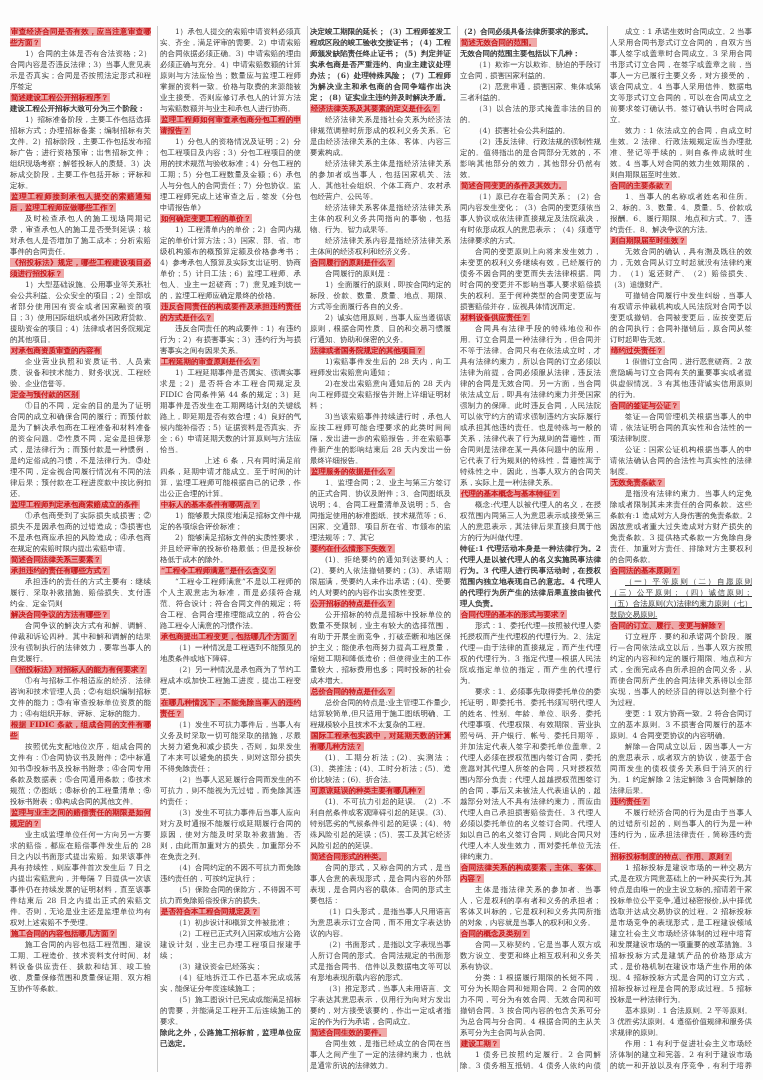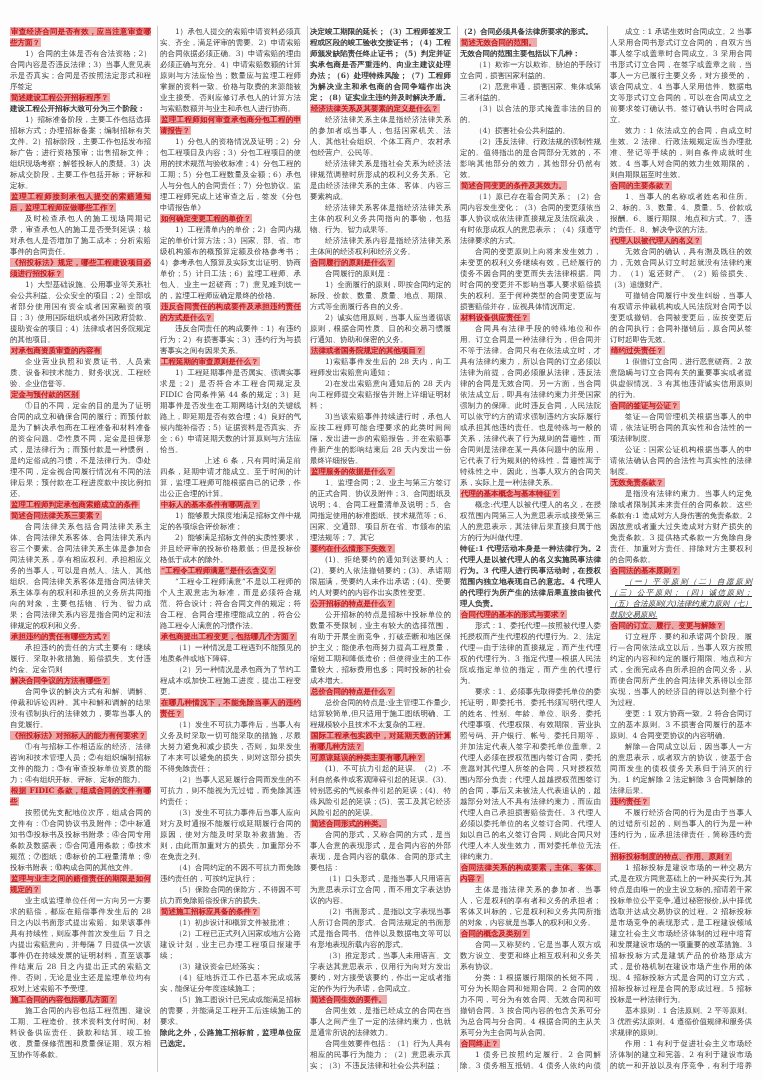--- a/index.html
+++ b/index.html
@@ -29,43 +29,43 @@
   .col:last-child { border-right:none; }
   .h {
     font-weight:bold;
     color:#c5191c;
     text-indent:0;
   }
   .h span { background:#f0a9a9; padding:0 1px; }
   .p { text-indent:2em; }
   .f { text-indent:0;font-weight:bold; }
   .x { text-indent:6em; }
-  .u { text-decoration:underline; text-underline-offset:1px;font-style:italic; }
+  .u { text-decoration:underline; text-underline-offset:1px; }
 </style>
 </head>
 <body>
 
 <div class="page">
   <div class="col">
       <div class="h"><span>审查经济合同是否有效，应当注意审查哪些方面？</span></div>
       <div class="p">1）合同的主体是否有合法资格；2）合同内容是否违反法律；3）当事人意见表示是否真实；合同是否按照法定形式和程序签定</div>
       <div class="h"><span>简述建设工程公开招标程序？</span></div>
       <div class="p f">建设工程公开招标大致可分为三个阶段：</div>
       <div class="p">1）招标准备阶段，主要工作包括选择招标方式；办理招标备案；编制招标有关文件。2）招标阶段，主要工作包括发布招标广告；进行资格预审；出售招标文件；组织现场考察；解答投标人的质疑。3）决标成交阶段，主要工作包括开标；评标和定标。</div>
       <div class="h"><span>监理工程师接到承包人提交的索赔通知后，监理工程师应做哪些工作？</span></div>
       <div class="p">及时检查承包人的施工现场同期记录，审查承包人的施工是否受到延误；核对承包人是否增加了施工成本；分析索赔事件的合同责任。</div>
       <div class="h"><span>《招投标法》规定，哪些工程建设项目必须进行招投标？</span></div>
       <div class="p">1）大型基础设施、公用事业等关系社会公共利益、公众安全的项目；2）全部或者部分使用国有资金或者国家融资的项目；3）使用国际组织或者外国政府贷款、援助资金的项目；4）法律或者国务院规定的其他项目。</div>
       <div class="h"><span>对承包商资质审查的内容有</span></div>
       <div class="p">企业营业执照和资质证书、人员素质、设备和技术能力、财务状况、工程经验、企业信誉等。</div>
       <div class="h"><span>定金与预付款的区别</span></div>
       <div class="p">①目的不同，定金的目的是为了证明合同的成立和确保合同的履行；而预付款是为了解决承包商在工程准备和材料准备的资金问题。②性质不同，定金是担保形式，是法律行为；而预付款是一种惯例，是约定俗成的习惯，不是法律行为。③处理不同，定金视合同履行情况有不同的法律后果；预付款在工程进度款中按比例扣还。</div>
       <div class="h"><span>监理工程师判定承包商索赔成立的条件</span></div>
+      <div class="p">①承包商受到了实际损失或损害；②损失不是因承包商的过错造成；③损害也不是承包商应承担的风险造成；④承包商在规定的索赔时限内提出索赔申请。</div>
       <div class="h"><span>简述合同法律关系三要素？</span></div>
-      <div class="p">合同法律关系包括合同法律关系主体、合同法律关系客体、合同法律关系内容三个要素。合同法律关系主体是参加合同法律关系，享有相应权利、承担相应义务的当事人，可以是自然人、法人、其他组织。合同法律关系客体是指合同法律关系主体享有的权利和承担的义务所共同指向的对象，主要包括物、行为、智力成果；合同法律关系内容是指合同约定和法律规定的权利和义务。</div>
       <div class="h"><span>承担违约的责任有哪些方式？</span></div>
       <div class="p">承担违约的责任的方式主要有：继续履行、采取补救措施、赔偿损失、支付违约金、定金罚则</div>
       <div class="h"><span>解决合同争议的方法有哪些？</span></div>
       <div class="p">合同争议的解决方式有和解、调解、仲裁和诉讼四种。其中和解和调解的结果没有强制执行的法律效力，要靠当事人的自觉履行。</div>
       <div class="h"><span>《招投标法》对招标人的能力有何要求？</span></div>
       <div class="p">①有与招标工作相适应的经济、法律咨询和技术管理人员；②有组织编制招标文件的能力；③有审查投标单位资质的能力；④有组织开标、评标、定标的能力。</div>
       <div class="h"><span>根据 FIDIC 条款，组成合同的文件有哪些</span></div>
       <div class="p">按照优先支配地位次序，组成合同的文件有：①合同协议书及附件；②中标通知书③投标书及投标书附录；④合同专用条款及数据表；⑤合同通用条款；⑥技术规范；⑦图纸；⑧标价的工程量清单；⑨投标书附表；⑩构成合同的其他文件。</div>
       <div class="h"><span>监理与业主之间的赔偿责任的期限是如何规定的？</span></div>
       <div class="p">业主或监理单位任何一方向另一方要求的赔偿，都应在赔偿事件发生后的 28 日之内以书面形式提出索赔。如果该事件具有持续性，则应事件首次发生后 7 日之内提出索赔意向，并每隔 7 日提供一次该事件仍在持续发展的证明材料，直至该事件结束后 28 日之内提出正式的索赔文件。否则，无论是业主还是监理单位均有权对上述索赔不予受理。</div>
@@ -90,52 +90,53 @@
       <div class="p">“工程令工程师满意”不是以工程师的个人主观意志为标准，而是必须符合规范、符合设计；符合合同文件的规定；符合工程、合同合理推理能成立的，符合公路工程令人满意的习惯作法。</div>
       <div class="h"><span>承包商提出工程变更，包括哪几个方面？</span></div>
       <div class="p">（1）一种情况是工程遇到不能预见的地质条件或地下障碍。</div>
       <div class="p">（2）另一种情况是承包商为了节约工程成本或加快工程施工进度，提出工程变更。</div>
       <div class="h"><span>在哪几种情况下，不能免除当事人的违约责任？</span></div>
       <div class="p">（1）发生不可抗力事件后，当事人有义务及时采取一切可能采取的措施，尽最大努力避免和减少损失，否则，如果发生了本来可以避免的损失，则对这部分损失不得免除责任；</div>
       <div class="p">（2）当事人迟延履行合同而发生的不可抗力，则不能视为无过错，而免除其违约责任；</div>
       <div class="p">（3）发生不可抗力事件后当事人应向对方及时通报不能履行或延期履行合同的原因，使对方能及时采取补救措施。否则，由此而加重对方的损失，加重部分不在免责之列。</div>
       <div class="p">（4）合同约定的不因不可抗力而免除违约责任的，可按约定执行；</div>
       <div class="p">（5）保险合同的保险方，不得因不可抗力而免除赔偿投保方的损失。</div>
-      <div class="h"><span>简述施工招标应具备的条件？</span></div>
+      <div class="h"><span>是否符合本工程合同规定及？</span></div>
       <div class="p">（1）初步设计和概算文件被批准；</div>
       <div class="p">（2）工程已正式列入国家或地方公路建设计划，业主已办理工程项目报建手续；</div>
       <div class="p">（3）建设资金已经落实；</div>
       <div class="p">（4）征地拆迁工作已基本完成或落实，能保证分年度连续施工；</div>
       <div class="p">（5）施工图设计已完成或能满足招标的需要，并能满足工程开工后连续施工的要求。</div>
       <div class="p f">除此之外，公路施工招标前，监理单位应已选定。</div>
     </div>
   <div class="col">
       <div class="p f">决定竣工期限的延长；（3）工程师签发工程或区段的竣工验收交接证书；（4）工程师颁发缺陷责任终止证书；（5）判定并证实承包商是否严重违约、向业主建议处理办法；（6）处理特殊风险；（7）工程师为解决业主和承包商的合同争端作出决定；（8）证实业主违约并及时解决矛盾。</div>
       <div class="h"><span>经济法律关系及其要素的定义是什么？</span></div>
+      <div class="p">经济法律关系是指社会关系为经济法律规范调整时所形成的权利义务关系。它是由经济法律关系的主体、客体、内容三要素构成。</div>
       <div class="p">经济法律关系主体是指经济法律关系的参加者或当事人，包括国家机关、法人、其他社会组织、个体工商户、农村承包经营户、公民等。</div>
-      <div class="p">经济法律关系是指社会关系为经济法律规范调整时所形成的权利义务关系。它是由经济法律关系的主体、客体、内容三要素构成。</div>
       <div class="p">经济法律关系客体是指经济法律关系主体的权利义务共同指向的事物，包括物、行为、智力成果等。</div>
       <div class="p">经济法律关系内容是指经济法律关系主体间的经济权利和经济义务。</div>
       <div class="h"><span>合同履行的原则是什么？</span></div>
       <div class="p">合同履行的原则是：</div>
       <div class="p">1）全面履行的原则，即按合同约定的标段、价款、数量、质量、地点、期限、方式等全面履行各自的义务。</div>
       <div class="p">2）诚实信用原则，当事人应当遵循该原则，根据合同性质、目的和交易习惯履行通知、协助和保密的义务。</div>
       <div class="h"><span>法律或者国务院规定的其他项目？</span></div>
       <div class="p">1)索赔事件发生后的 28 天内，向工程师发出索赔意向通知；</div>
       <div class="p">2)在发出索赔意向通知后的 28 天内向工程师提交索赔报告并附上详细证明材料；</div>
       <div class="p">3)当该索赔事件持续进行时，承包人应按工程师可能合理要求的此类时间间隔，发出进一步的索赔报告，并在索赔事件新产生的影响结束后 28 天内发出一份最终详细报告。</div>
       <div class="h"><span>监理服务的依据是什么？</span></div>
       <div class="p">1、监理合同；2、业主与第三方签订的正式合同、协议及附件；3、合同图纸及说明；4、合同工程量清单及说明；5、合同指定使用的标准图纸、技术规范等；6、国家、交通部、项目所在省、市颁布的监理法规等；7、其它</div>
       <div class="h"><span>要约在什么情形下失效？</span></div>
       <div class="p">(1)、拒绝要约的通知到达要约人；(2)、要约人依法撤销要约；(3)、承诺期限届满，受要约人未作出承诺；(4)、受要约人对要约的内容作出实质性变更。</div>
       <div class="h"><span>公开招标的特点是什么？</span></div>
       <div class="p">公开招标的特点是招标中投标单位的数量不受限制，业主有较大的选择范围，有助于开展全面竞争，打破垄断和地区保护主义；能使承包商努力提高工程质量，缩短工期和降低造价；但使得业主的工作量较大，招标费用也多；同时投标的社会成本增大。</div>
       <div class="h"><span>总价合同的特点是什么？</span></div>
       <div class="p">总价合同的特点是:业主管理工作量少,结算较简单,但只适用于施工图纸明确、工程规模较小且技术不太复杂的工程。</div>
       <div class="h"><span>国际工程承包实践中，对延期天数的计算有哪几种方法？</span></div>
+      <div class="p">(1)、工期分析法；(2)、实测法；(3)、类推法；(4)、工时分析法；(5)、造价比较法；(6)、折合法。</div>
       <div class="h"><span>可原谅延误的种类主要有哪几种？</span></div>
       <div class="p">(1)、不可抗力引起的延误。（2）.不利自然条件或客观障碍引起的延误。(3)、特别恶劣的气候条件引起的延误；(4)、特殊风险引起的延误；(5)、罢工及其它经济风险引起的的延误。</div>
       <div class="h"><span>简述合同形式的种类。</span></div>
       <div class="p">合同的形式，又称合同的方式，是当事人合意的表现形式，是合同内容的外部表现，是合同内容的载体。合同的形式主要包括：</div>
       <div class="p">（1）口头形式，是指当事人只用语言为意思表示订立合同，而不用文字表达协议的内容。</div>
       <div class="p">（2）书面形式，是指以文字表现当事人所订合同的形式。合同法规定的书面形式是指合同书、信件以及数据电文等可以有形地表现所载内容的形式。</div>
       <div class="p">（3）推定形式，当事人未用语言、文字表达其意思表示，仅用行为向对方发出要约，对方接受该要约，作出一定或者指定的作为行为承诺，合同成立。</div>
       <div class="h"><span>简述合同生效的要件。</span></div>
       <div class="p">合同生效，是指已经成立的合同在当事人之间产生了一定的法律约束力，也就是通常所说的法律效力。</div>
       <div class="p">合同生效要件包括：（1）行为人具有相应的民事行为能力；（2）意思表示真实；（3）不违反法律和社会公共利益；</div>
@@ -158,29 +159,29 @@
       <div class="p">概念:代理人以被代理人的名义，在授权范围内同第三人为意思表示或接受第三人的意思表示，其法律后果直接归属于他方的行为叫做代理。</div>
       <div class="p f">特征:1 代理活动本身是一种法律行为。2 代理人是以被代理人的名义实施民事法律行为。3 代理人进行民事活动时，在授权范围内独立地表现自己的意志。4 代理人的代理行为所产生的法律后果直接由被代理人负责。</div>
       <div class="h"><span>合同代理的基本的形式与要求？</span></div>
       <div class="p">形式：1、委托代理—按照被代理人委托授权而产生代理权的代理行为。2、法定代理—由于法律的直接规定，而产生代理权的代理行为。3 指定代理—根据人民法院或指定单位的指定，而产生的代理行为。</div>
       <div class="p">要求：1、必须事先取得委托单位的委托证明，即委托书。委托书须写明代理人的姓名、性别、年龄、单位、职务、委托代理事项、代理权限、有效期限、营业执照号码、开户银行、帐号、委托日期等，并加法定代表人签字和委托单位盖章。2 代理人必须在授权范围内签订合同，委托意愿对其代理人所签的合同，只对授权范围内部分负责；代理人超越授权范围签订的合同，事后又未被法人代表追认的，超越部分对法人不具有法律约束力，而应由代理人自己承担损害赔偿责任。3 代理人必须以委托单位的名义签订合同。代理人如以自己的名义签订合同，则此合同只对代理人本人发生效力，而对委托单位无法律约束力。</div>
       <div class="h"><span>合同法律关系的构成要素，主体、客体、内容？</span></div>
       <div class="p">主体是指法律关系的参加者、当事人，它是权利的享有者和义务的承担者；客体又叫标的，它是权利和义务共同所指的对象，内容就是当事人的权利和义务。</div>
       <div class="h"><span>合同的概念及类别？</span></div>
       <div class="p">合同—又称契约，它是当事人双方或数方设立、变更和终止相互权利和义务关系有协议。</div>
       <div class="p">分类：1 根据履行期限的长短不同，可分为长期合同和短期合同。2 合同的效力不同，可分为有效合同、无效合同和可撤销合同。3 按合同内容的包含关系可分为总合同与分合同。4 根据合同的主从关系可分为主合同与从合同。</div>
-      <div class="h"><span>合同终止？</span></div>
+      <div class="h"><span>建设工期？</span></div>
       <div class="p">1 债务已按照约定履行。2 合同解除。3 债务相互抵销。4 债务人依约向债标的物提存。5 债权人免除债务。6 债权债务同归于一人。7 法律规定或者当事人约定终止的其他情形。</div>
     </div>
   <div class="col">
       <div class="p">成立：1 承诺生效时合同成立。2 当事人采用合同书形式订立合同的，自双方当事人签字或盖章时合同成立。3 采用合同书形式订立合同，在签字或盖章之前，当事人一方已履行主要义务，对方接受的，该合同成立。4 当事人采用信件、数据电文等形式订立合同的，可以在合同成立之前要求签订确认书。签订确认书时合同成立。</div>
       <div class="p">效力：1 依法成立的合同，自成立时生效。2 法律、行政法规规定应当办理批准、登记等手续的，则自条件成就时生效。4 当事人对合同的效力生效期限的，则自期限届至时生效。</div>
       <div class="h"><span>合同的主要条款？</span></div>
       <div class="p">1、当事人的名称或者姓名和住所。2、标的。3、数量。4、质量。5、价款或报酬。6、履行期限、地点和方式。7、违约责任。8、解决争议的方法。</div>
-      <div class="h"><span>代理人以被代理人的名义？</span></div>
+      <div class="h"><span>则自期限届至时生效？</span></div>
       <div class="p">无效合同的确认，具有溯及既往的效力，无效合同从订立时起就没有法律约束力。（1）返还财产、（2）赔偿损失、（3）追缴财产。</div>
       <div class="p">可撤销合同履行中发生纠纷，当事人有权请示仲裁机构或人民法院对合同予以变更或撤销。合同被变更后，应按变更后的合同执行；合同补撤销后，原合同从签订时起即告无效。</div>
       <div class="h"><span>缔约过失责任？</span></div>
       <div class="p">1 假借订立合同，进行恶意磋商。2 故意隐瞒与订立合同有关的重要事实或者提供虚假情况。3 有其他违背诚实信用原则的行为。</div>
       <div class="h"><span>合同的签证与公证？</span></div>
       <div class="p">签证—合同管理机关根据当事人的申请，依法证明合同的真实性和合法性的一项法律制度。</div>
       <div class="p">公证：国家公证机构根据当事人的申请依法确认合同的合法性与真实性的法律制度。</div>
       <div class="h"><span>无效免责条款？</span></div>
       <div class="p">是指没有法律约束力。当事人约定免除或者限制其未来责任的合同条款。这些条款有:1 造成对方人身伤害的免责条款。2 因故意或者重大过失造成对方财产损失的免责条款。3 提供格式条款一方免除自身责任、加重对方责任、排除对方主要权利的合同条款。</div>
       <div class="h"><span>合同法的基本原则？</span></div>

